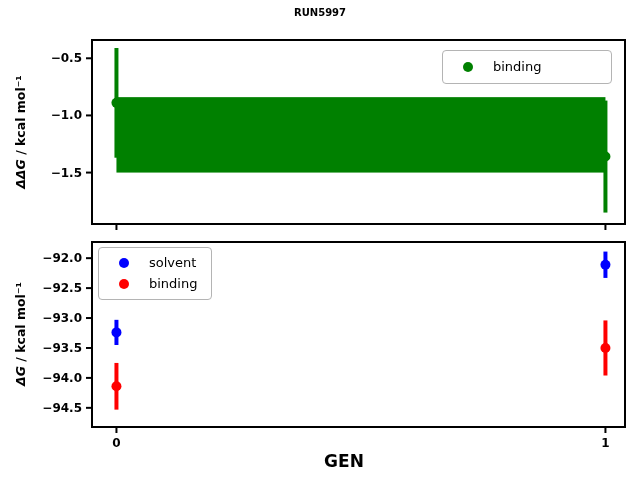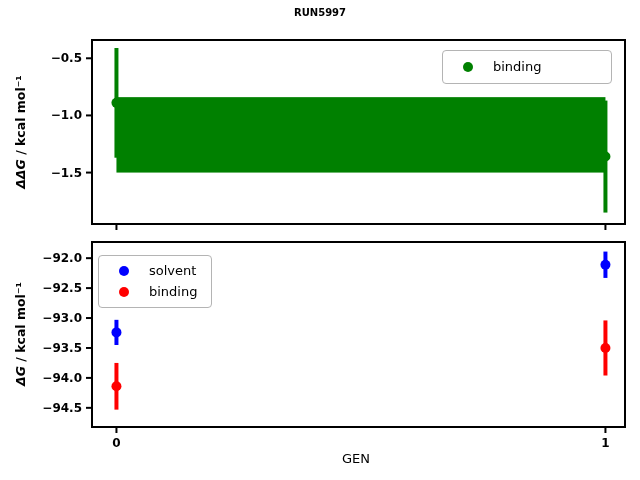--- a/index.html
+++ b/index.html
@@ -7,27 +7,27 @@
           font-family:"DejaVu Sans",sans-serif;color:#000;overflow:hidden;}
   .suptitle{position:absolute;left:0;top:7px;width:640px;text-align:center;
             font-size:10px;font-weight:bold;}
   #plot-svg{position:absolute;left:0;top:0;}
   #plot-svg text{font-family:"DejaVu Sans",sans-serif;}
   .ylabel{position:absolute;font-size:12.5px;font-weight:bold;white-space:nowrap;
           transform:translate(-50%,-50%) rotate(-90deg);}
   #ylabel-top{left:20px;top:132px;}
   #ylabel-bottom{left:20px;top:334px;}
   .ylabel .math{font-style:italic;}
-  .xlabel{position:absolute;left:356px;top:451px;transform:translateX(-50%);
-          font-size:13px;font-weight:normal;}
+  .xlabel{position:absolute;left:344px;top:451px;transform:translateX(-50%);
+          font-size:17px;font-weight:bold;}
   .legend{position:absolute;background:#fff;border:1px solid #b4b4b4;border-radius:4px;
           padding:4px 8px;box-sizing:border-box;display:flex;flex-direction:column;
           justify-content:space-around;font-size:13px;line-height:1.2;}
   #legend-top{left:442px;top:50px;width:170px;height:34px;}
-  #legend-bottom{left:98px;top:255px;width:114px;height:53px;}
+  #legend-bottom{left:98px;top:247px;width:114px;height:53px;}
   .legend-row{display:flex;align-items:center;gap:8px;}
   .mcol{flex:0 0 34px;display:flex;justify-content:center;align-items:center;}
   .dot{width:10px;height:10px;border-radius:50%;background:#888;}
   .dotline{width:30px;height:0;border-top:2px dotted #008000;}
 </style>
 </head>
 <body>
 
 <div class="figure">
 

